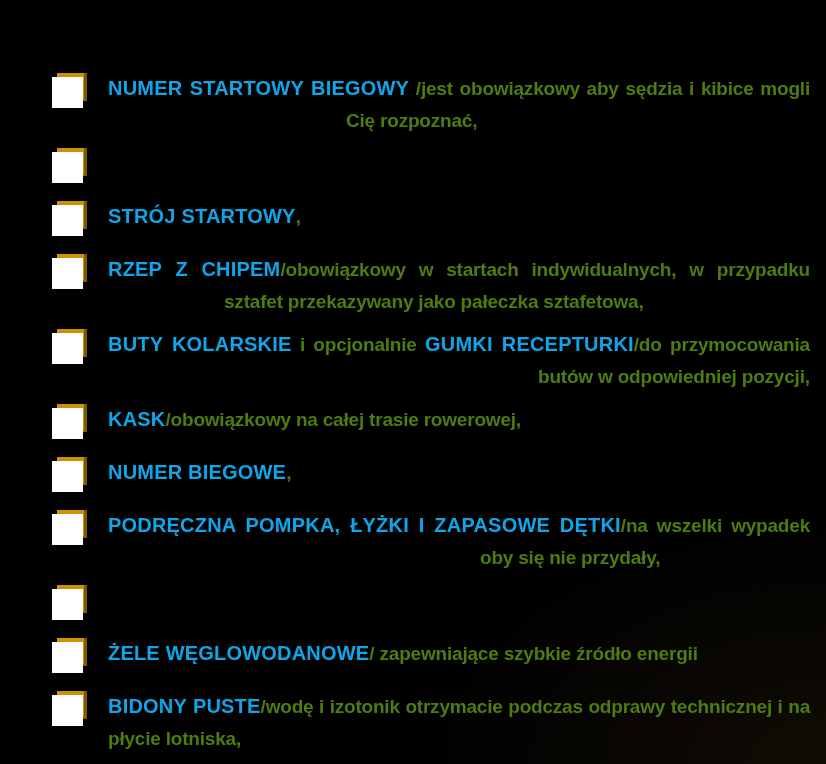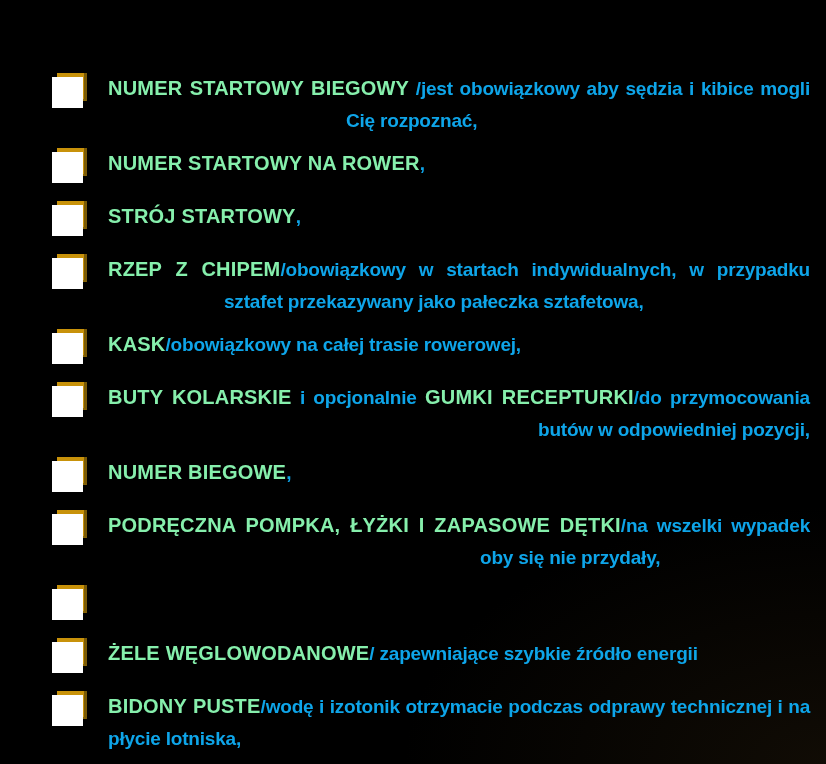--- a/index.html
+++ b/index.html
@@ -51,25 +51,25 @@
     color: #f2f2f2;
     font-size: 19px;
     line-height: 32px;
     font-weight: 700;
     letter-spacing: -0.2px;
     text-align: justify;
     padding-left: var(--hi, 0px);
     text-indent: calc(0px - var(--hi, 0px));
   }
   .h {
-    color: #86efac;
+    color: #0ea5e9;
     font-size: 20px;
     letter-spacing: 0.2px;
   }
-  .d { color: #0ea5e9; }
+  .d { color: #4d7c0f; }
 </style>
 </head>
 <body>
 
 <div class="corner-glow"></div>
 
 <div class="list">
 
   <div class="item two" style="--hi:238px">
     <div class="cb">
@@ -77,53 +77,52 @@
       <span class="cb-front"></span>
     </div>
     <p class="txt"><span class="h">NUMER STARTOWY BIEGOWY</span><span class="d"> /jest obowiązkowy aby sędzia i kibice mogli Cię rozpoznać,</span></p>
   </div>
 
   <div class="item">
     <div class="cb">
       <span class="cb-back"></span>
       <span class="cb-front"></span>
     </div>
-    <p class="txt"><span class="h">NUMER STARTOWY NA ROWER</span><span class="d">,</span></p>
   </div>
 
   <div class="item">
     <div class="cb">
       <span class="cb-back"></span>
       <span class="cb-front"></span>
     </div>
     <p class="txt"><span class="h">STRÓJ STARTOWY</span><span class="d">,</span></p>
   </div>
 
   <div class="item two" style="--hi:116px">
     <div class="cb">
       <span class="cb-back"></span>
       <span class="cb-front"></span>
     </div>
     <p class="txt"><span class="h">RZEP Z CHIPEM</span><span class="d">/obowiązkowy w startach indywidualnych, w przypadku sztafet przekazywany jako pałeczka sztafetowa,</span></p>
   </div>
 
+  <div class="item two" style="--hi:430px">
+    <div class="cb">
+      <span class="cb-back"></span>
+      <span class="cb-front"></span>
+    </div>
+    <p class="txt"><span class="h">BUTY KOLARSKIE</span><span class="d"> i opcjonalnie </span><span class="h">GUMKI RECEPTURKI</span><span class="d">/do przymocowania butów w odpowiedniej pozycji,</span></p>
+  </div>
+
   <div class="item">
     <div class="cb">
       <span class="cb-back"></span>
       <span class="cb-front"></span>
     </div>
     <p class="txt"><span class="h">KASK</span><span class="d">/obowiązkowy na całej trasie rowerowej,</span></p>
-  </div>
-
-  <div class="item two" style="--hi:430px">
-    <div class="cb">
-      <span class="cb-back"></span>
-      <span class="cb-front"></span>
-    </div>
-    <p class="txt"><span class="h">BUTY KOLARSKIE</span><span class="d"> i opcjonalnie </span><span class="h">GUMKI RECEPTURKI</span><span class="d">/do przymocowania butów w odpowiedniej pozycji,</span></p>
   </div>
 
   <div class="item">
     <div class="cb">
       <span class="cb-back"></span>
       <span class="cb-front"></span>
     </div>
     <p class="txt"><span class="h">NUMER BIEGOWE</span><span class="d">,</span></p>
   </div>
 

